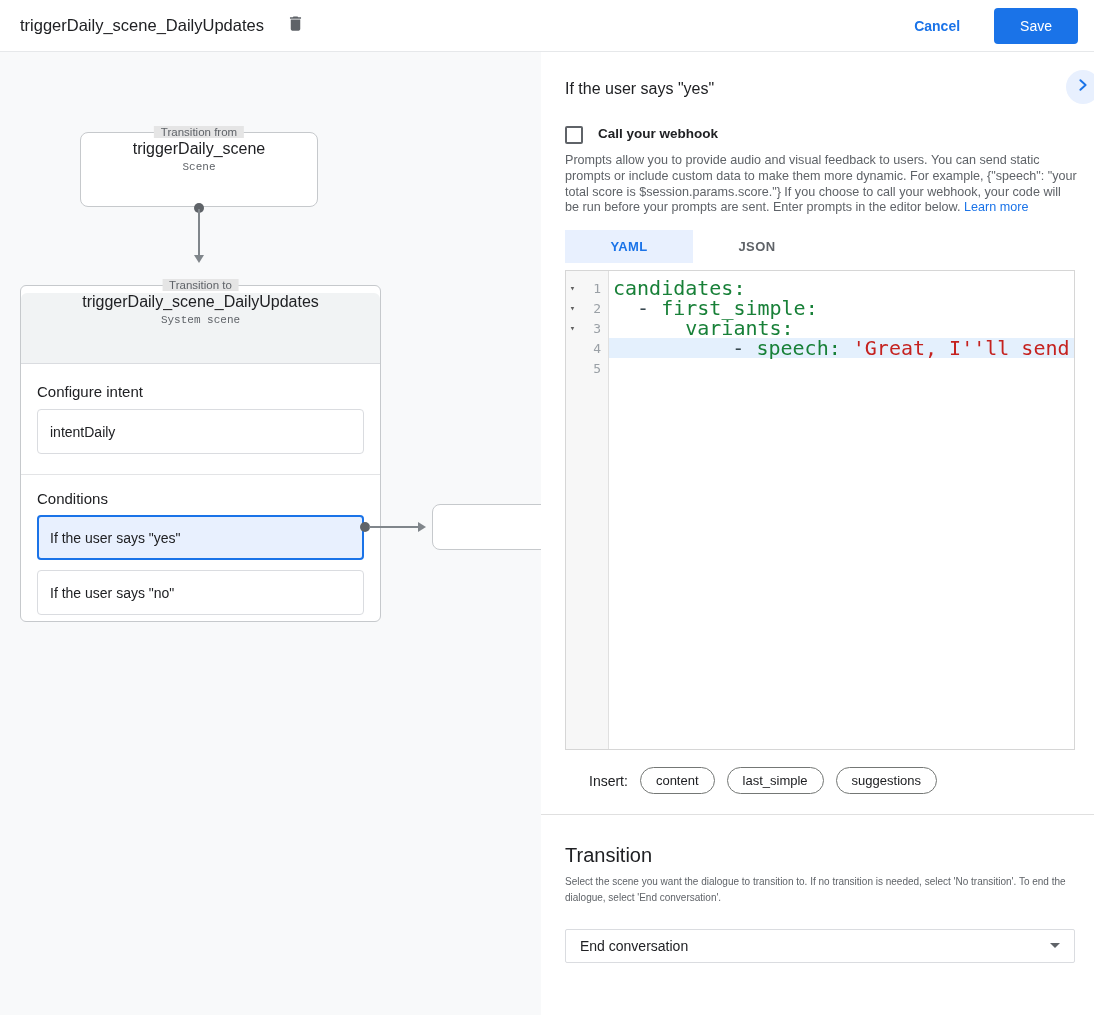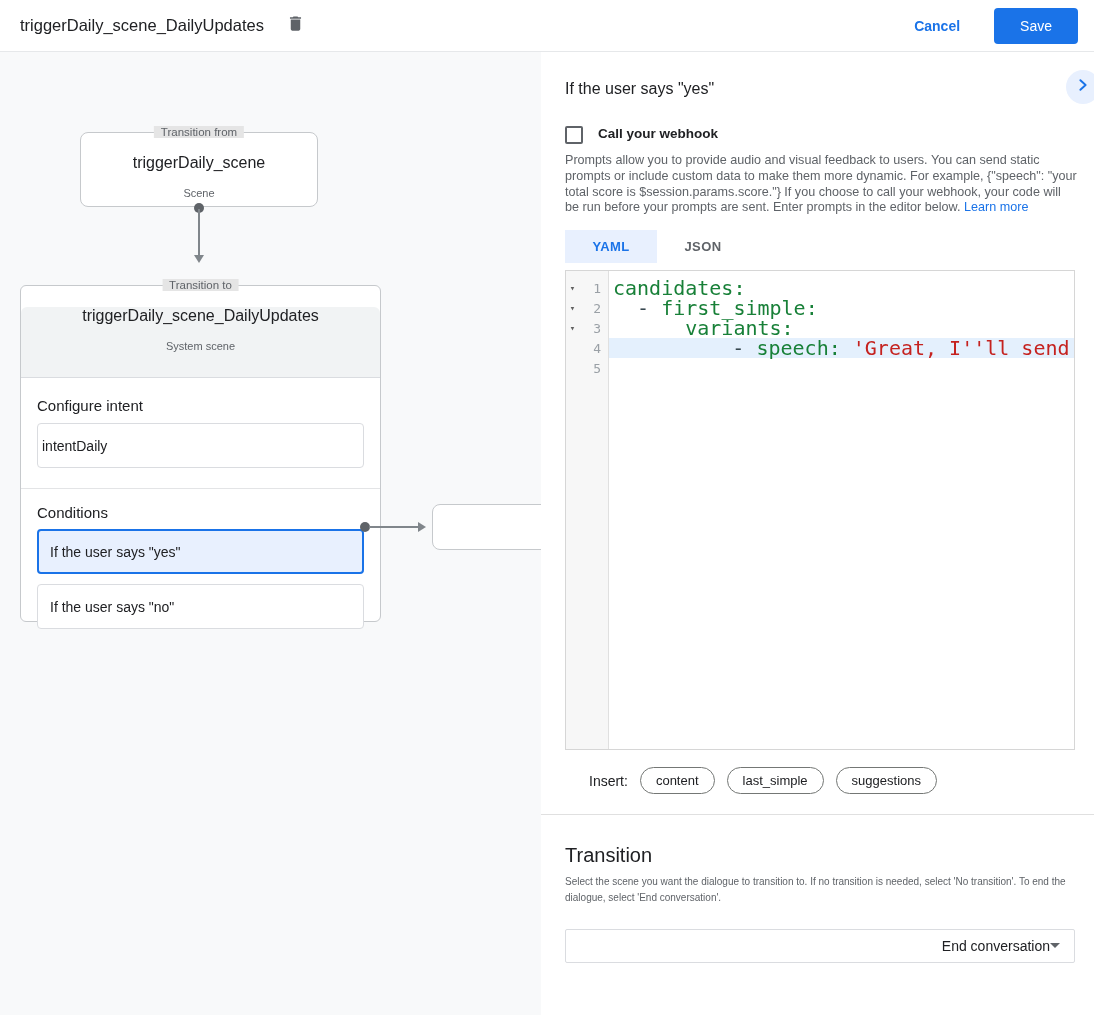--- a/index.html
+++ b/index.html
@@ -19,41 +19,41 @@
   
   .main { display:flex; height:963px; }
   .canvas { width:541px; flex:none; background:#f8f9fa; position:relative; overflow:hidden; }
   .panel { flex:1; background:#fff; position:relative; overflow:hidden; padding:0 16px 0 24px; }
 
   
   .node { position:absolute; background:#fff; border:1px solid #c6c9cc; border-radius:8px; text-align:center; }
   .from-node { left:80px; top:80px; width:238px; height:75px; }
   .legend { position:absolute; top:-7px; left:50%; transform:translateX(-50%); background:#e5e5e5;
             padding:0 7px; font-size:11.5px; color:#5f6368; white-space:nowrap; }
-  .node-title { margin-top:21px; font-size:16px; color:#202124; }
-  .node-sub { margin-top:15px; font-size:11px; color:#5f6368; }
+  .node-title { margin-top:7px; font-size:16px; color:#202124; }
+  .node-sub { margin-top:3px; font-size:11px; color:#5f6368;font-family:Liberation Mono, monospace; }
 
   .dot { position:absolute; width:10px; height:10px; border-radius:50%; background:#5f6368; }
   .vline { position:absolute; width:2px; background:#80868b; }
   .hline { position:absolute; height:2px; background:#80868b; }
   .arrow-down { position:absolute; width:0; height:0;
                 border-left:5px solid transparent; border-right:5px solid transparent;
                 border-top:8px solid #80868b; }
   .arrow-right { position:absolute; width:0; height:0;
                  border-top:5px solid transparent; border-bottom:5px solid transparent;
                  border-left:8px solid #80868b; }
 
   .scene-card { position:absolute; left:20px; top:233px; width:361px; height:337px;
                 background:#fff; border:1px solid #c6c9cc; border-radius:6px; }
   .card-header { height:71px; background:#f1f3f4; border-bottom:1px solid #dadce0;
                  border-radius:6px 6px 0 0; text-align:center; }
   .card-body { padding:19px 16px 0; }
   .section-label { font-size:15px; color:#202124; }
   .intent-box { margin-top:9px; height:45px; border:1px solid #dadce0; border-radius:4px;
-                background:#fff; display:flex; align-items:center; padding-left:4px; font-size:14px; }
+                background:#fff; display:flex; align-items:center; padding-left:12px; font-size:14px; }
   .card-divider { margin:20px -16px 0; border:none; border-top:1px solid #e3e4e6; }
   .cond-label { margin-top:15px; }
   .cond-box { margin-top:8px; height:45px; border-radius:4px; display:flex; align-items:center;
               padding-left:12px; font-size:14px; background:#fff; border:1px solid #dadce0; cursor:pointer; }
   .cond-box.selected { border:2px solid #1a73e8; background:#e8f0fe; padding-left:11px; }
   .cond-box + .cond-box { margin-top:10px; }
   .stub-node { position:absolute; left:432px; top:452px; width:124px; height:46px;
                background:#fff; border:1px solid #c6c9cc; border-radius:8px; }
 
   
@@ -66,21 +66,21 @@
   .checkbox { width:18px; height:18px; border:2px solid #5f6368; border-radius:2px; background:#fff;
               flex:none; display:flex; align-items:center; justify-content:center; cursor:pointer; }
   .checkbox.checked { background:#4285f4; border-color:#4285f4; }
   .check-label { margin-left:15px; font-size:13.5px; font-weight:bold; color:#202124; }
   .lang-badge { margin-left:16px; background:#f2e7fe; color:#8430ce; font-size:10.5px; font-weight:bold;
                 letter-spacing:.5px; padding:4px 8px; border-radius:4px; }
   .desc { margin-top:9px; font-size:12.6px; line-height:15.8px; color:#5f6368; width:513px; }
   .link { color:#1a73e8; cursor:pointer; }
 
   .tabs { margin-top:14px; display:flex; }
-  .tab { width:92px; height:33px; line-height:33px; text-align:center; font-size:13px;
+  .tab { width:128px; height:33px; line-height:33px; text-align:center; font-size:13px;
          font-weight:bold; letter-spacing:.4px; color:#5f6368; cursor:pointer; }
   .tab.active { background:#e8f0fe; color:#1a73e8; }
 
   .editor { margin-top:7px; width:510px; height:480px; border:1px solid #d6d6d6;
             display:flex; background:#fff; font-family:"DejaVu Sans Mono", monospace; }
   .editor-gutter { width:43px; flex:none; background:#f7f7f7; border-right:1px solid #e0e0e0; padding-top:7px; }
   .gutter-row { height:20px; display:flex; align-items:center; }
   .fold { width:13px; text-align:center; font-size:9px; color:#616161; cursor:pointer; }
   .lnum { flex:1; text-align:right; padding-right:7px; font-size:13px; color:#9aa0a6; }
   .editor-code { flex:1; padding-top:7px; overflow:hidden; cursor:text; }
@@ -91,21 +91,21 @@
   .tok-string { color:#c5221f; }
 
   .insert-row { margin-top:17px; display:flex; align-items:center;margin-left:24px; }
   .insert-label { font-size:14px; color:#202124; }
   .chip { margin-left:12px; border:1px solid #747775; border-radius:14px; padding:5px 15px;
           font-size:13px; color:#202124; background:#fff; cursor:pointer; }
   .panel-divider { margin:20px -16px 0 -24px; border:none; border-top:1px solid #e0e0e0; }
   .transition-title { margin-top:29px; font-size:20px; line-height:22px; }
   .transition-desc { margin-top:8px; font-size:10px; line-height:15.8px; color:#5f6368; width:522px; }
   .select-box { margin-top:23px; width:510px; height:34px; border:1px solid #dadce0; border-radius:2px;
-                display:flex; align-items:center; padding:0 14px; font-size:14px; cursor:pointer;text-align:right; }
+                display:flex; align-items:center; padding:0 14px; font-size:14px; cursor:pointer; }
   .select-value { flex:1; }
   .caret { width:0; height:0; border-left:5px solid transparent; border-right:5px solid transparent;
            border-top:5px solid #5f6368; }
 </style>
 </head>
 <body>
 
 <div class="topbar">
   <div class="topbar-title">triggerDaily_scene_DailyUpdates</div>
   <div class="trash-btn">

